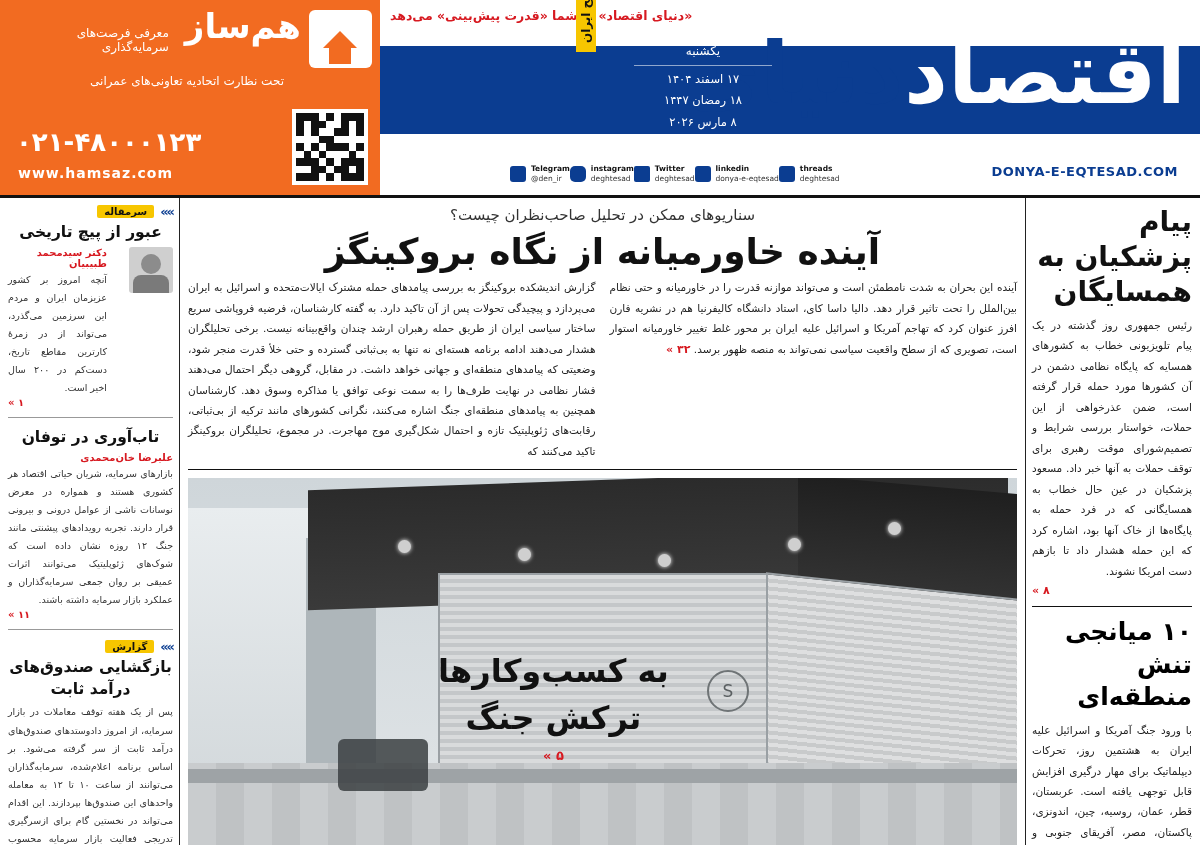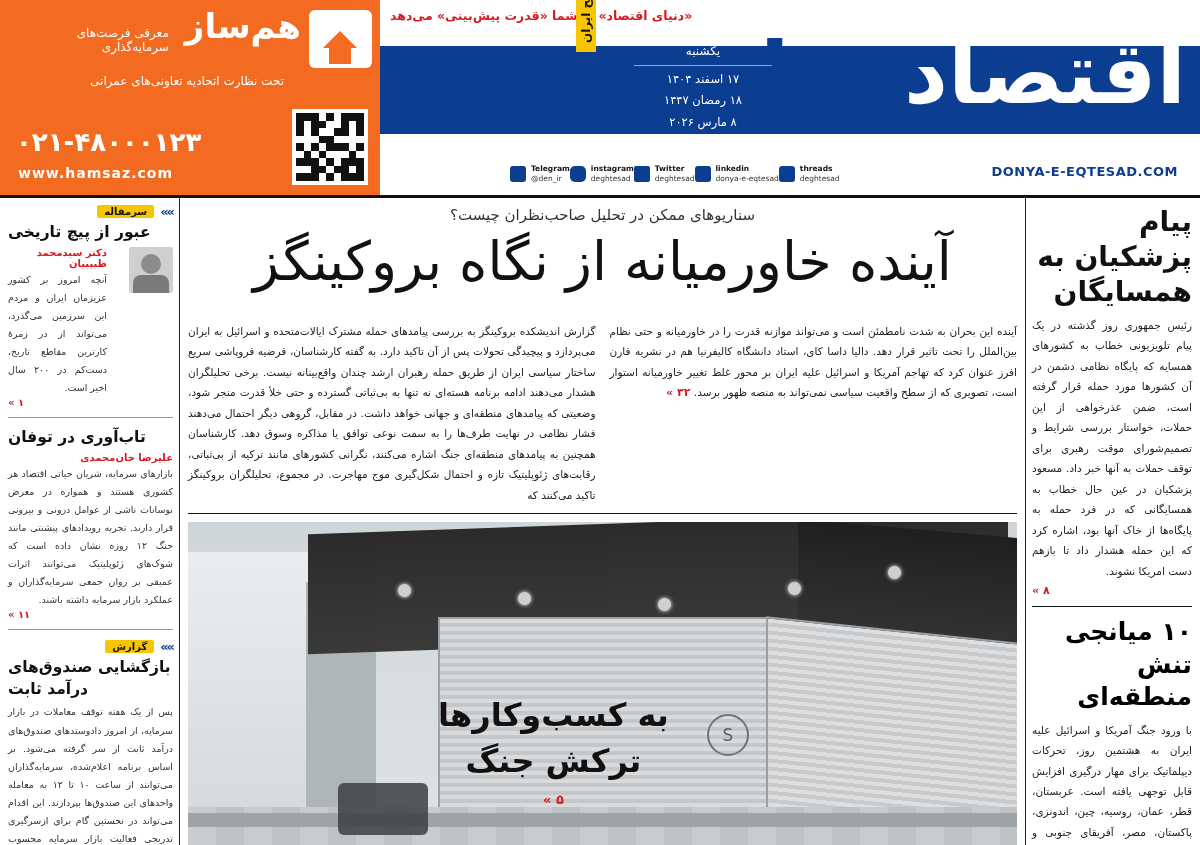--- a/index.html
+++ b/index.html
@@ -146,22 +146,22 @@
   .mid-title {
     font-size: 25px; font-weight: bold; line-height: 1.3; text-align: right;
     margin-bottom: 6px;
   }
 
   
   .kicker {
     text-align: center; font-size: 15px; color: #333; margin: 2px 0 6px;
   }
   .headline {
-    text-align: center; font-size: 54px; font-weight: normal; color: #111;
-    line-height: 1.2; margin-bottom: 26px; letter-spacing: -1px;
+    text-align: center; font-size: 36px; font-weight: bold; color: #111;
+    line-height: 1.2; margin-bottom: 4px; letter-spacing: -1px;
   }
   .lede-cols {
     display: flex; flex-direction: row; gap: 14px; margin-bottom: 8px;
     border-bottom: 1px solid #111; padding-bottom: 8px;
   }
   .lede-col {
     flex: 1; font-size: 10.5px; line-height: 1.95; text-align: justify; color: #222;
   }
   .photo-wrap {
     width: 100%; height: 425px; position: relative; overflow: hidden;
@@ -213,21 +213,21 @@
 
   
   .chev { color: #0b3d91; font-weight: bold; font-size: 13px; letter-spacing: -2px; }
   .tagline { display: flex; align-items: center; gap: 6px; margin-bottom: 3px; }
   .tag {
     background: #f7c600; color: #111; font-size: 10px; font-weight: bold;
     padding: 1px 7px; border-radius: 2px;
   }
   .side-h {
     font-size: 15.5px; font-weight: bold; line-height: 1.4; margin: 2px 0 3px;
-    text-align: left; color: #111;
+    text-align: center; color: #111;
   }
   .side-author { font-size: 10px; color: #d71920; font-weight: bold; margin-bottom: 2px; }
   .side-p { font-size: 9.5px; line-height: 1.9; text-align: justify; color: #333; }
   .side-item { margin-bottom: 7px; }
   .with-avatar { display: flex; gap: 22px; align-items: flex-start; }
   .avatar {
     width: 44px; height: 46px; background: #cfcfcf; border-radius: 3px; flex: 0 0 44px;
     position: relative; overflow: hidden;
   }
   .avatar .head { position: absolute; left: 12px; top: 7px; width: 20px; height: 20px; border-radius: 50%; background: #8c8c8c; }

